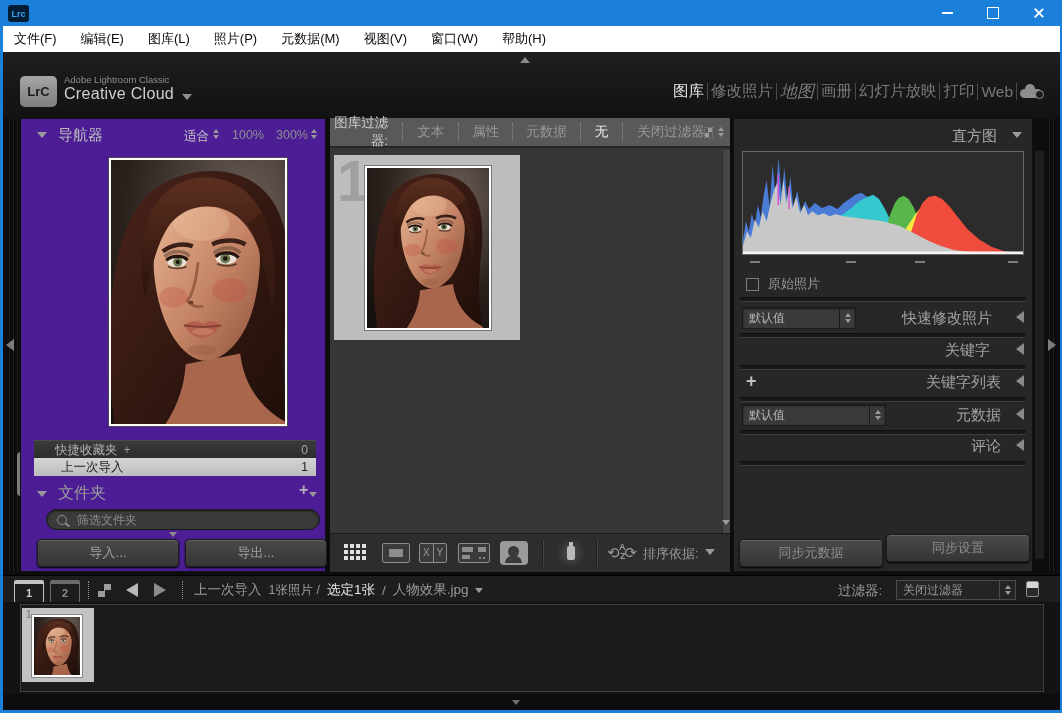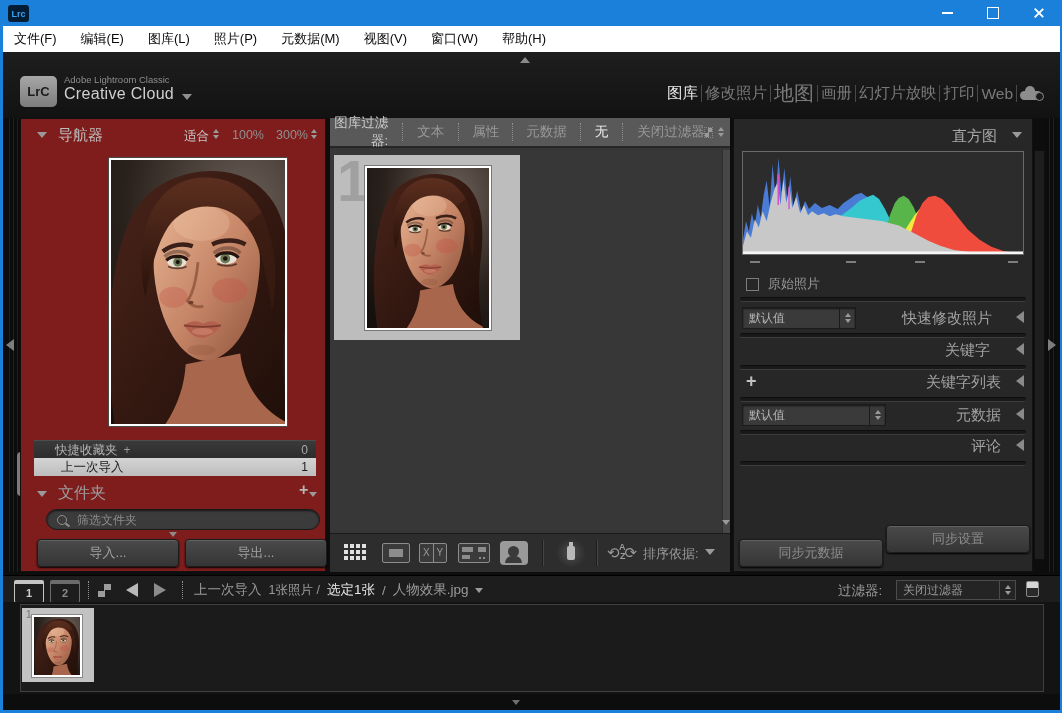--- a/index.html
+++ b/index.html
@@ -138,21 +138,21 @@
     </div>
     <div class="abs" style="left:64px;top:22px;font-size:9.5px;color:#8f8f8f;">Adobe Lightroom Classic</div>
     <div class="abs" style="left:64px;top:33px;font-size:16px;color:#cfcfcf;letter-spacing:0.3px;">Creative Cloud</div>
     <div class="abs td" style="left:182px;top:42px;color:#8f8f8f;"></div>
 
     <div class="abs" style="right:18px;top:28px;display:flex;align-items:center;gap:3px;">
       <div style="font-size:15.5px;color:#e6e6e6;">图库</div>
       <div class="modsep"></div>
       <div style="font-size:15.5px;color:#7a7a7a;">修改照片</div>
       <div class="modsep"></div>
-      <div style="font-size:20px;color:#7a7a7a;">地图</div>
+      <div style="font-size:17px;color:#7a7a7a;font-style:italic;">地图</div>
       <div class="modsep"></div>
       <div style="font-size:15.5px;color:#7a7a7a;">画册</div>
       <div class="modsep"></div>
       <div style="font-size:15.5px;color:#7a7a7a;">幻灯片放映</div>
       <div class="modsep"></div>
       <div style="font-size:15.5px;color:#7a7a7a;">打印</div>
       <div class="modsep"></div>
       <div style="font-size:15.5px;color:#7a7a7a;">Web</div>
       <div class="modsep"></div>
       <div style="position:relative;width:24px;height:15px;">
@@ -160,21 +160,21 @@
         <i style="position:absolute;left:5px;top:0;width:10px;height:10px;background:#8d8d8d;border-radius:50%;"></i>
         <i style="position:absolute;right:0;bottom:0;width:7px;height:7px;background:#1a1a1a;border:1px solid #8d8d8d;border-radius:50%;"></i>
       </div>
     </div>
   </div>
 
   <div class="abs gutterstripes" style="left:6px;top:118px;width:14px;height:454px;"></div>
   <div class="abs tl" style="left:6px;top:339px;color:#7d7d7d;"></div>
   <div class="abs" style="left:17px;top:452px;width:9px;height:44px;background:#7b7b7b;border-radius:4px;"></div>
 
-  <div class="abs" style="left:20px;top:118px;width:306px;height:454px;background:#7f1d1d;border:1px solid #111;box-sizing:border-box;">
+  <div class="abs" style="left:20px;top:118px;width:306px;height:454px;background:#4c1d95;border:1px solid #111;box-sizing:border-box;">
 
     <div class="abs td" style="left:16px;top:13px;color:#9a9a9a;"></div>
     <div class="abs" style="left:37px;top:7px;font-size:15px;color:#bdbdbd;">导航器</div>
     <div class="abs" style="left:163px;top:9px;font-size:12.5px;color:#c6c6c6;">适合</div>
     <div class="abs updown" style="left:192px;top:10px;">
         <i class="u"></i>
         <i class="d"></i>
       </div>
     <div class="abs" style="left:211px;top:9px;font-size:12.5px;color:#8f8f8f;">100%</div>
     <div class="abs" style="left:255px;top:9px;font-size:12.5px;color:#8f8f8f;">300%</div>
@@ -355,21 +355,21 @@
     <div class="abs tl" style="left:282px;top:289px;color:#8a8a8a;"></div>
     <div class="abs groove" style="left:6px;top:311px;width:286px;"></div>
 
     <div class="abs sectionTitle" style="left:237px;top:318px;">评论</div>
     <div class="abs tl" style="left:282px;top:320px;color:#8a8a8a;"></div>
     <div class="abs groove" style="left:6px;top:342px;width:286px;"></div>
 
     <div class="abs btn" style="left:5px;top:420px;width:142px;height:26px;color:#8d8d8d;">
       <span>同步元数据</span>
     </div>
-    <div class="abs btn" style="left:152px;top:406px;width:142px;height:26px;color:#8d8d8d;">
+    <div class="abs btn" style="left:152px;top:415px;width:142px;height:26px;color:#8d8d8d;">
       <span>同步设置</span>
     </div>
   </div>
 
   <div class="abs" style="left:1034px;top:150px;width:11px;height:410px;background:#1e1e1e;border:1px solid #0f0f0f;box-sizing:border-box;"></div>
   <div class="abs gutterstripes" style="left:1046px;top:118px;width:10px;height:454px;"></div>
   <div class="abs tr" style="left:1048px;top:339px;color:#7d7d7d;"></div>
 
   <div class="abs" style="left:0;top:575px;width:1062px;height:27px;background:#1d1d1d;border-top:1px solid #000;box-sizing:border-box;">
     <div class="abs" style="left:14px;top:4px;width:28px;height:18px;border:1.5px solid #c4c4c4;border-radius:2px;border-top-width:4px;display:flex;align-items:center;justify-content:center;">

